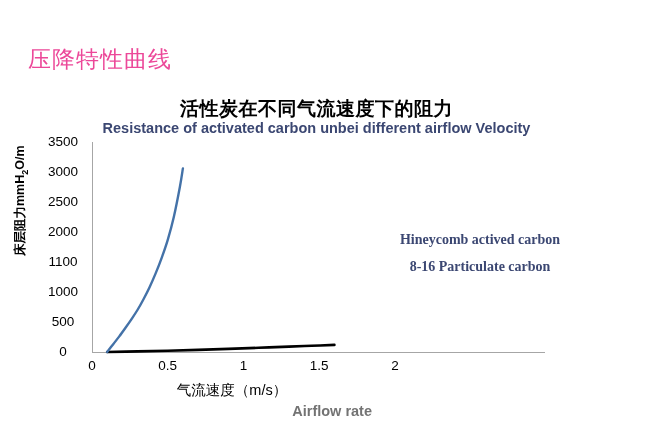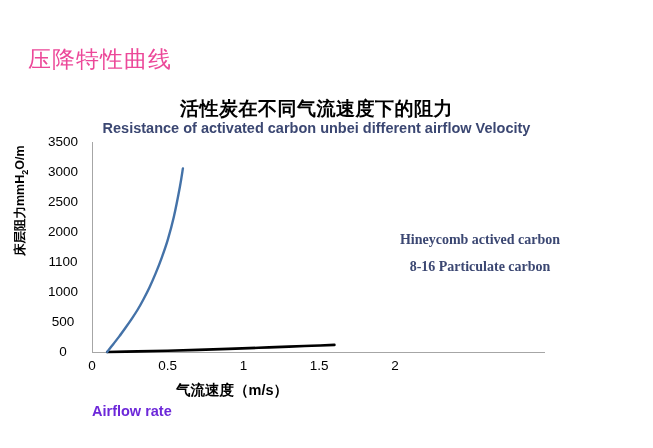--- a/index.html
+++ b/index.html
@@ -127,32 +127,32 @@
     font-size: 9px;
   }
 
   #x-axis-title-cn {
     position: absolute;
     left: 92px;
     top: 381px;
     width: 280px;
     text-align: center;
     font-size: 14.5px;
-    font-weight: 700;
+    font-weight: 400;
     color: #000000;
   }
   #x-axis-title-en {
     position: absolute;
     left: 92px;
     top: 403px;
     width: 280px;
-    text-align: left;
+    text-align: right;
     font-size: 14.5px;
     font-weight: 700;
-    color: #6d28d9;
+    color: #737373;
   }
 
   
   #plot-svg {
     position: absolute;
     left: 0;
     top: 0;
   }
 
   

